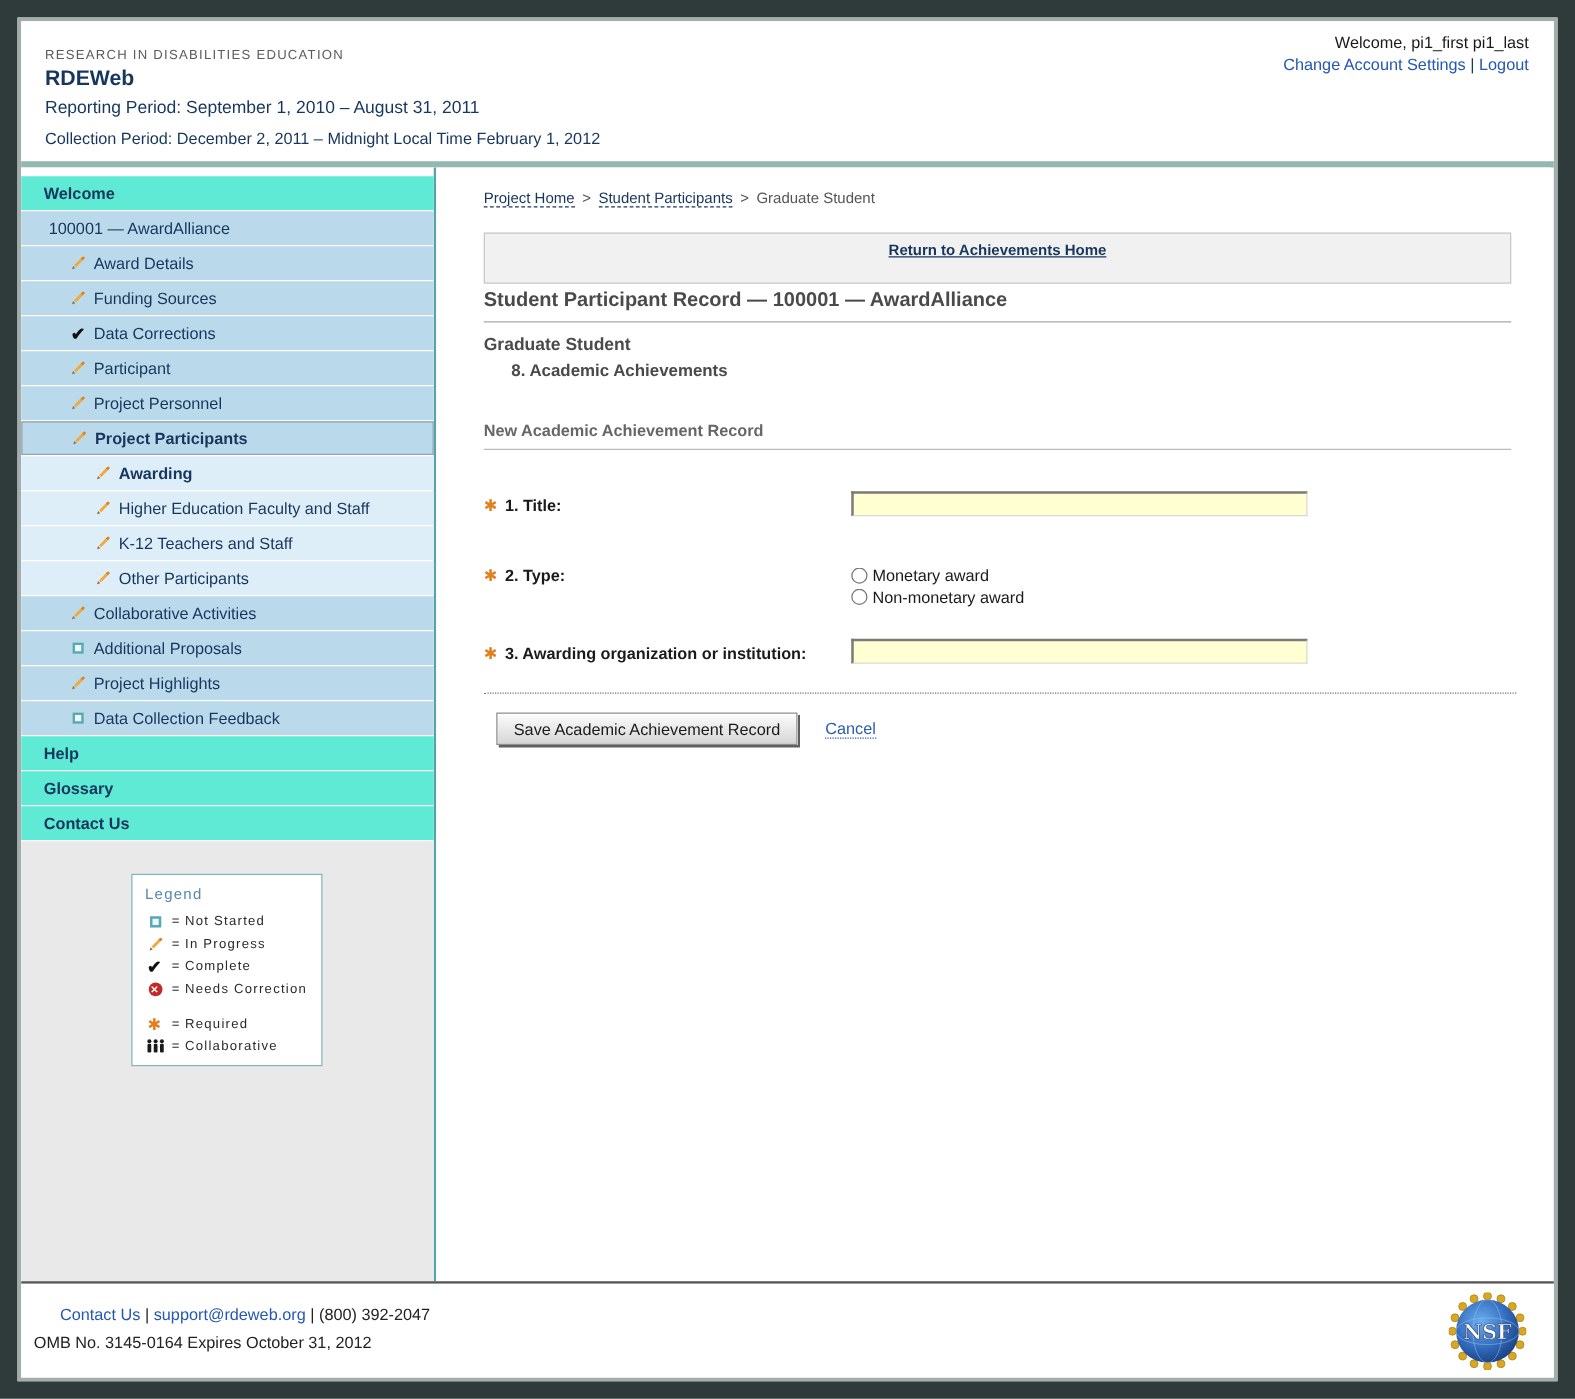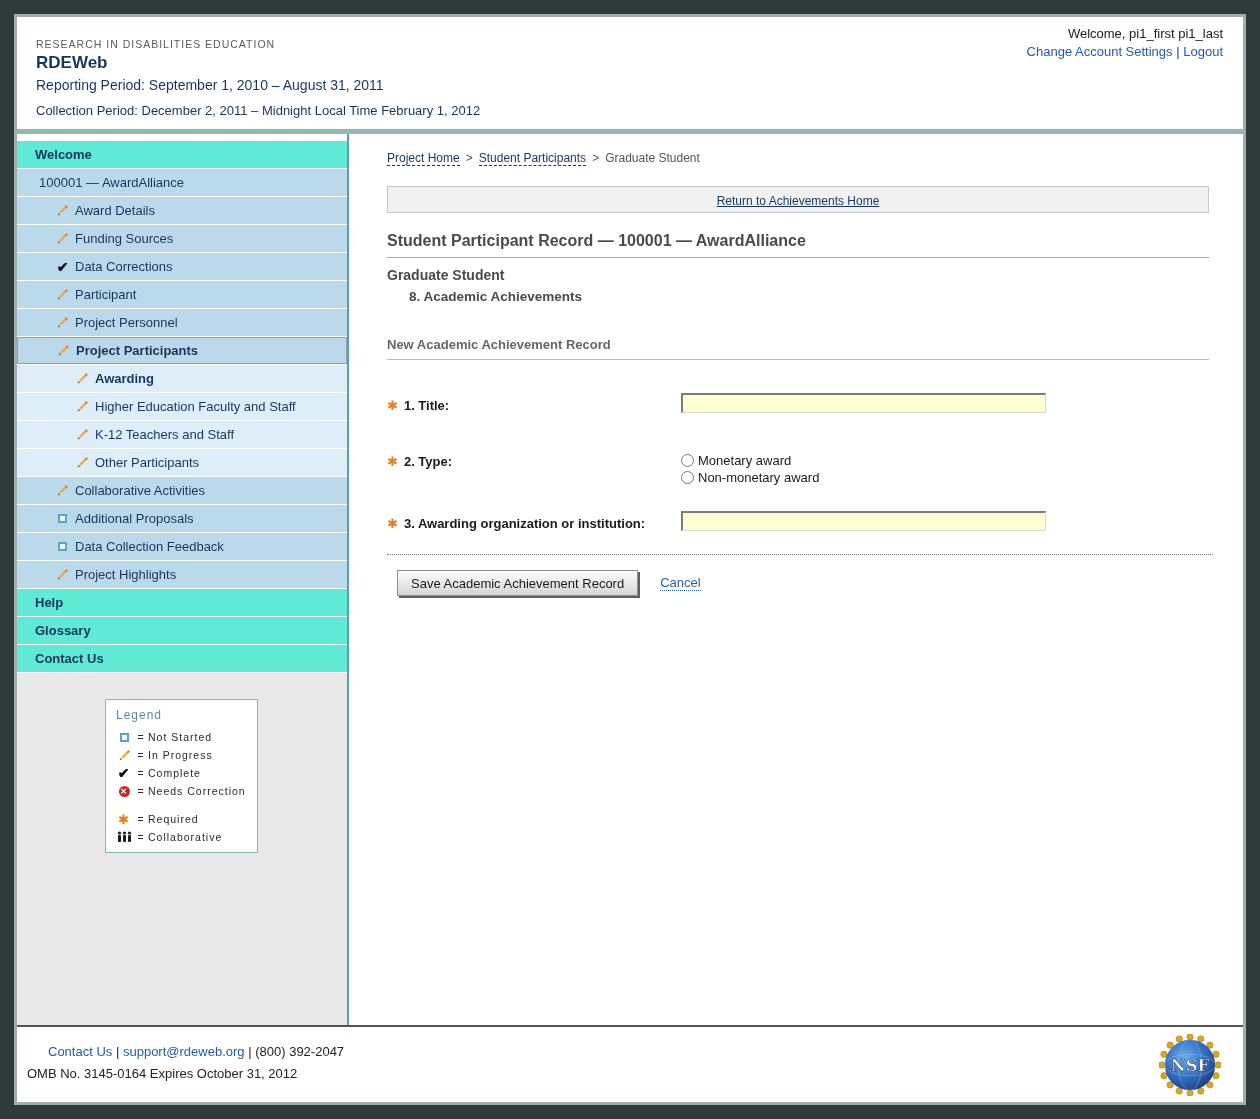--- a/index.html
+++ b/index.html
@@ -72,22 +72,22 @@
     font-size:8px; line-height:11px; text-align:center; font-weight:bold; display:inline-block;
   }
   .star { color:#e0801e; font-size:13px; line-height:1; }
 
   
   .main { position:absolute; left:332px; top:0; width:892px; height:100%; background:#fff; }
   .breadcrumb { position:absolute; left:38px; top:17px; font-size:12px; color:#555; }
   .breadcrumb a { color:#17365d; text-decoration:none; border-bottom:1px dashed #17365d; cursor:pointer; }
   .bsep { margin:0 6px; color:#555; }
   .graybar {
-    position:absolute; left:38px; top:52px; width:822px; height:27px;
-    background:#f1f1f1; border:1px solid #c8c8c8; text-align:center; line-height:25px;
+    position:absolute; left:38px; top:52px; width:822px; height:41px;
+    background:#f1f1f1; border:1px solid #c8c8c8; text-align:center; line-height:25px;font-weight:bold;
   }
   .graybar a { font-size:12px; color:#17365d; text-decoration:underline; cursor:pointer; }
   .page-title {
     position:absolute; left:38px; top:98px; width:822px;
     font-size:16px; font-weight:bold; color:#4a4a4a;
     border-bottom:1px solid #a8a8a8; padding-bottom:7px;
   }
   .subhead { position:absolute; left:38px; top:133px; font-size:14px; font-weight:bold; color:#4a4a4a; }
   .sectionhead { position:absolute; left:60px; top:155px; font-size:13.5px; font-weight:bold; color:#4a4a4a; }
   .formhead {
@@ -266,33 +266,33 @@
           <span>Collaborative Activities</span>
         </div>
         <div class="srow blue lvl2">
           <span class="sicon">
               <span class="sqicon"></span>
             </span>
           <span>Additional Proposals</span>
         </div>
         <div class="srow blue lvl2">
           <span class="sicon">
+              <svg width="13" height="13" viewBox="0 0 16 16">
+                <path fill="#8a6d3b" d="M2 14 L5.2 13 L3 10.8 Z"></path>
+                <path fill="#f2a93b" d="M4 10 L10.5 3.5 L12.5 5.5 L6 12 Z"></path>
+                <path fill="#e0821c" d="M10.5 3.5 L12.5 5.5 L14 4 Q15 3 14 2 Q13 1 12 2 Z"></path>
+              </svg>
+            </span>
+          <span>Project Highlights</span>
+        </div>
+        <div class="srow blue lvl2">
+          <span class="sicon">
               <span class="sqicon"></span>
             </span>
           <span>Data Collection Feedback</span>
-        </div>
-        <div class="srow blue lvl2">
-          <span class="sicon">
-              <svg width="13" height="13" viewBox="0 0 16 16">
-                <path fill="#8a6d3b" d="M2 14 L5.2 13 L3 10.8 Z"></path>
-                <path fill="#f2a93b" d="M4 10 L10.5 3.5 L12.5 5.5 L6 12 Z"></path>
-                <path fill="#e0821c" d="M10.5 3.5 L12.5 5.5 L14 4 Q15 3 14 2 Q13 1 12 2 Z"></path>
-              </svg>
-            </span>
-          <span>Project Highlights</span>
         </div>
         <div class="srow green">
           <span>Help</span>
         </div>
         <div class="srow green">
           <span>Glossary</span>
         </div>
         <div class="srow green">
           <span>Contact Us</span>
         </div>

